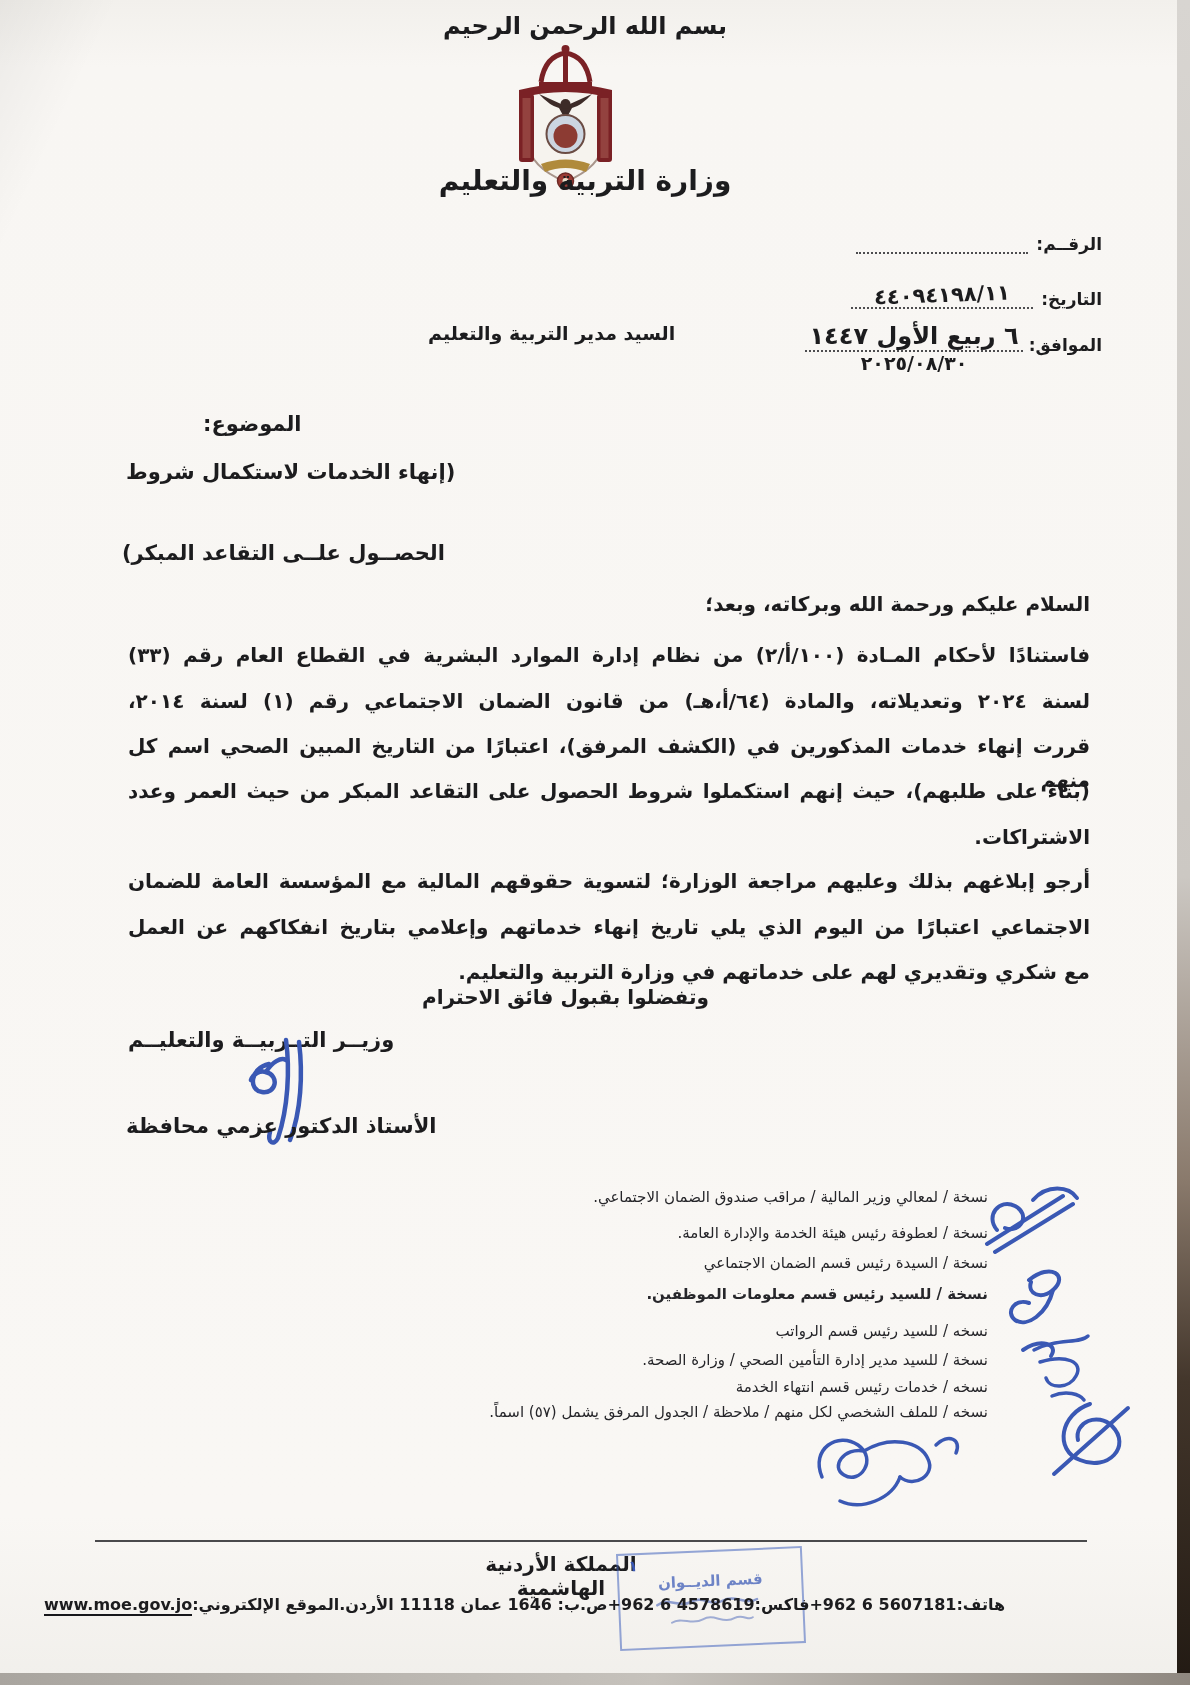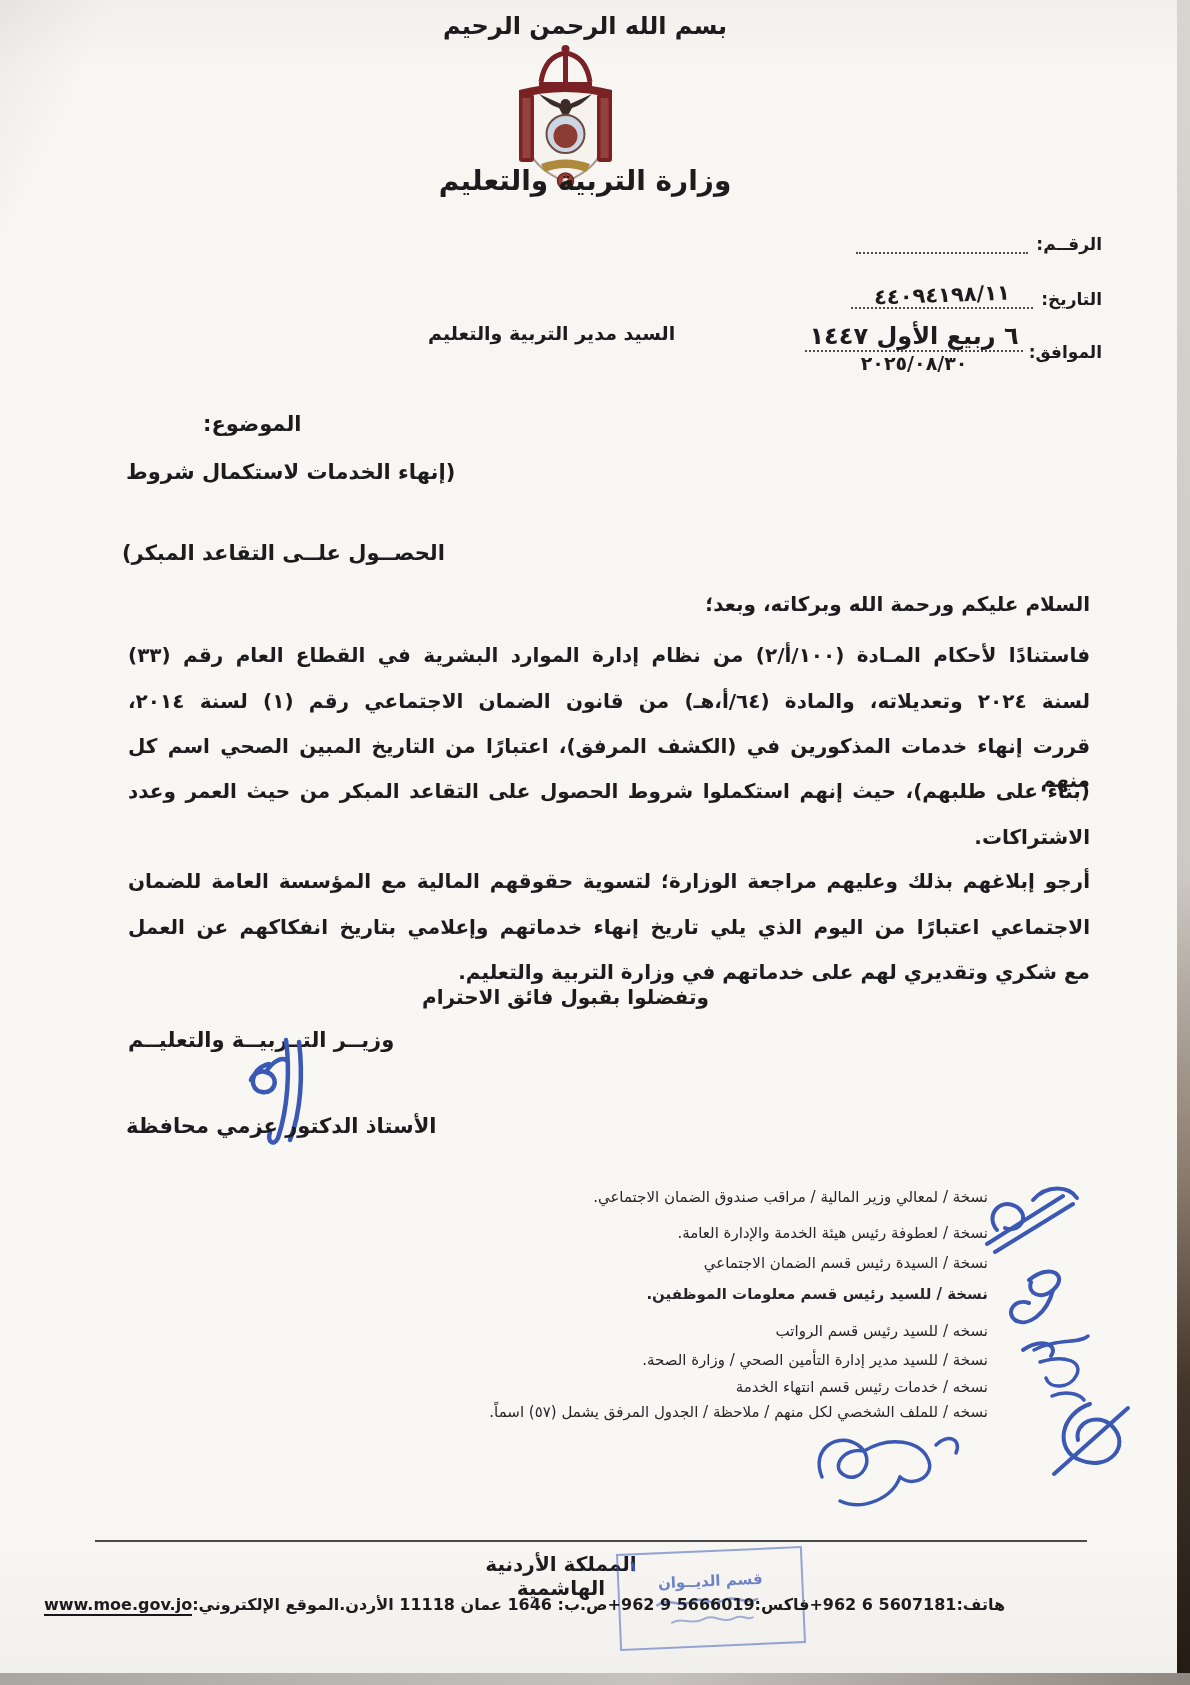--- a/index.html
+++ b/index.html
@@ -79,21 +79,21 @@
   </div>
 
   <div class="abs ar" style="right:88px;top:283px;display:flex;align-items:flex-end;gap:8px;">
     <span class="reflabel">التاريخ:</span>
     <span class="dotline" style="width:182px;text-align:center;">
       <span class="handnum">٤٤٠٩٤١٩٨/١١</span>
     </span>
   </div>
 
   <div class="abs ar" style="right:88px;top:322px;display:flex;align-items:flex-start;gap:6px;">
-    <span class="reflabel" style="margin-top:20px;text-align:center;">الموافق:</span>
+    <span class="reflabel" style="margin-top:13px;text-align:center;">الموافق:</span>
     <span style="display:inline-block;text-align:center;">
       <span class="dotline b" style="font-size:24px;padding:0 4px;">٦ ربيع الأول ١٤٤٧</span><br>
       <span class="b" style="font-size:19px;letter-spacing:3px;">٢٠٢٥/٠٨/٣٠</span>
     </span>
   </div>
 
   <div class="abs ar b" style="left:428px;top:322px;font-size:19px;">السيد مدير التربية والتعليم</div>
 
   <div class="abs ar b" style="left:203px;top:412px;font-size:21px;">الموضوع:</div>
   <div class="abs ar b" style="left:126px;top:460px;font-size:21px;">(إنهاء الخدمات لاستكمال شروط</div>
@@ -176,19 +176,19 @@
     </svg>
     <svg class="ink" width="90" height="12" viewBox="0 0 90 12" style="opacity:.45;">
       <path d="M5 7 C15 1 25 11 36 5 C47 -1 56 11 68 5 C76 1 82 9 86 5" stroke-width="2"></path>
     </svg>
   </div>
 
   <div class="abs ar" style="left:82px;right:185px;top:1595px;display:flex;align-items:baseline;justify-content:space-between;font-size:16px;font-weight:bold;white-space:nowrap;">
     <span>هاتف:</span>
     <span style="direction:ltr;unicode-bidi:embed;">+962 6 5607181</span>
     <span>فاكس:</span>
-    <span style="direction:ltr;unicode-bidi:embed;">+962 9 5666019</span>
+    <span style="direction:ltr;unicode-bidi:embed;">+962 6 4578619</span>
     <span>ص.ب: 1646 عمان 11118 الأردن.</span>
     <span>الموقع الإلكتروني:</span>
     <span style="direction:ltr;unicode-bidi:embed;border-bottom:2px solid #17171b;">www.moe.gov.jo</span>
   </div>
 
 </div>
 
 </body></html>

